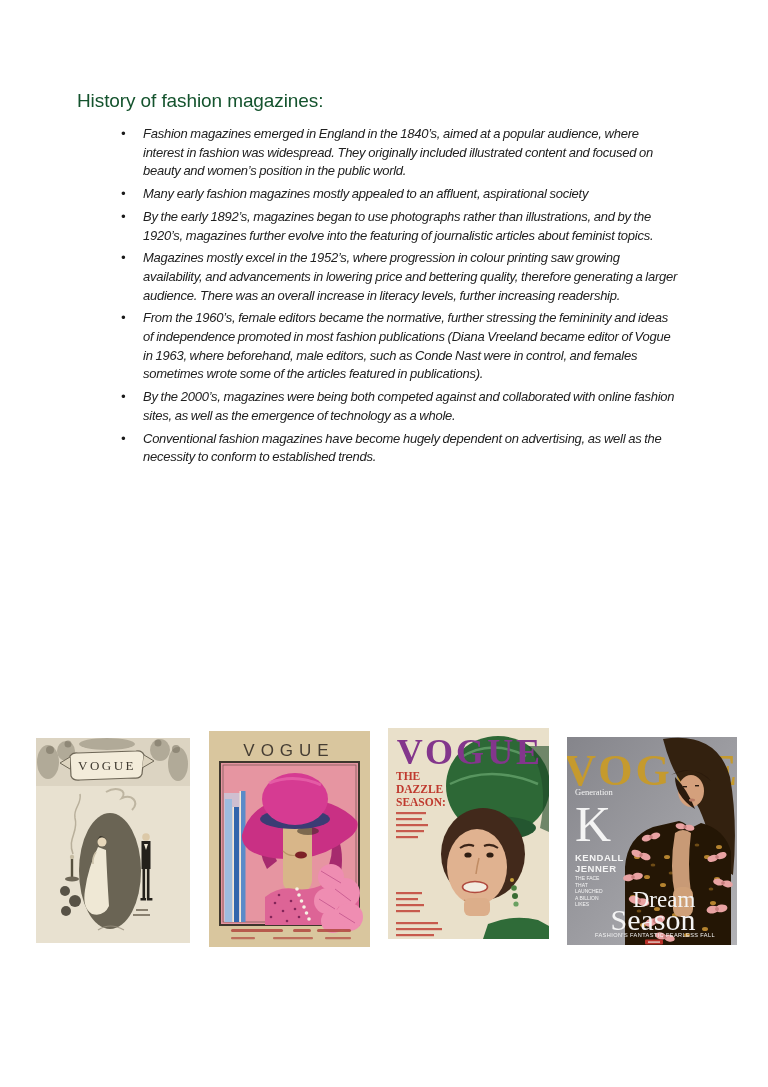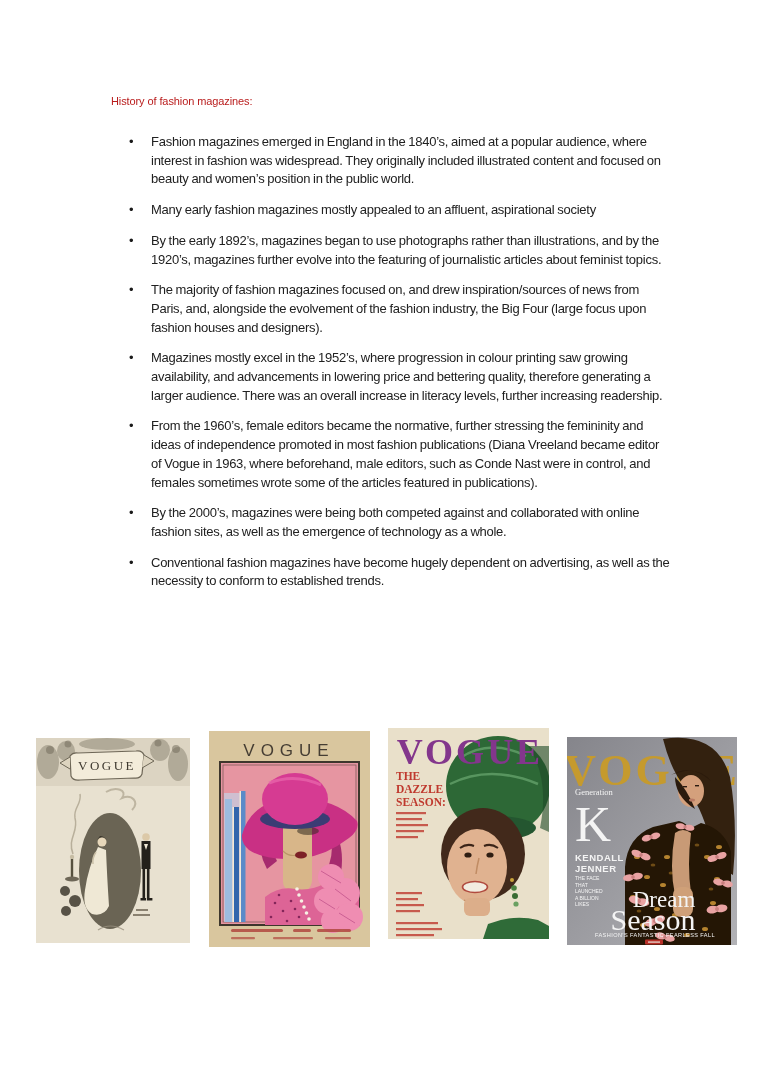--- a/index.html
+++ b/index.html
@@ -3,31 +3,31 @@
 <meta charset="utf-8">
 <style>
   html,body{margin:0;padding:0;background:#ffffff;}
   body{
     width:768px;height:1087px;position:relative;overflow:hidden;
     font-family:"Liberation Sans", sans-serif;
     -webkit-font-smoothing:antialiased;
   }
   .page{position:absolute;inset:0;background:#ffffff;}
   .doc-heading{
-    position:absolute;left:111px;top:93px;
-    font-size:11px;line-height:16px;color:#b91c1c;
+    position:absolute;left:77px;top:93px;
+    font-size:19px;line-height:16px;color:#14532d;
     letter-spacing:-0.1px;
   }
   ul.bullets{
     position:absolute;left:139px;top:121px;width:545px;
     margin:0;padding:0;list-style:none;
     font-size:13px;line-height:18.7px;color:#212121;
     letter-spacing:-0.25px;word-spacing:-0.5px;
   }
-  ul.bullets li{position:relative;margin:12px;padding:0;}
+  ul.bullets li{position:relative;margin:4px;padding:0;font-style:italic;}
   ul.bullets li::before{
     content:"\2022";
     position:absolute;left:-22px;top:0;
     font-size:13px;color:#1a1a1a;
   }
   .covers{position:absolute;left:0;top:0;width:768px;height:1087px;pointer-events:none;}
   .cover{position:absolute;border-radius:7px;}
   .cover svg{display:block;width:100%;height:100%;}
   .serif{font-family:"Liberation Serif", serif;}
   .sans{font-family:"Liberation Sans", sans-serif;}
@@ -36,21 +36,20 @@
 <body>
 
 <div class="page">
 
   <div class="doc-heading">History of fashion magazines:</div>
 
   <ul class="bullets">
     <li>Fashion magazines emerged in England in the 1840’s, aimed at a popular audience, where interest in fashion was widespread. They originally included illustrated content and focused on beauty and women’s position in the public world.</li>
     <li>Many early fashion magazines mostly appealed to an affluent, aspirational society</li>
     <li>By the early 1892’s, magazines began to use photographs rather than illustrations, and by the 1920’s, magazines further evolve into the featuring of journalistic articles about feminist topics.</li>
-    <li>The majority of fashion magazines focused on, and drew inspiration/sources of news from Paris, and, alongside the evolvement of the fashion industry, the Big Four (large focus upon fashion houses and designers).</li>
     <li>Magazines mostly excel in the 1952’s, where progression in colour printing saw growing availability, and advancements in lowering price and bettering quality, therefore generating a larger audience. There was an overall increase in literacy levels, further increasing readership.</li>
     <li>From the 1960’s, female editors became the normative, further stressing the femininity and ideas of independence promoted in most fashion publications (Diana Vreeland became editor of Vogue in 1963, where beforehand, male editors, such as Conde Nast were in control, and females sometimes wrote some of the articles featured in publications).</li>
     <li>By the 2000’s, magazines were being both competed against and collaborated with online fashion sites, as well as the emergence of technology as a whole.</li>
     <li>Conventional fashion magazines have become hugely dependent on advertising, as well as the necessity to conform to established trends.</li>
   </ul>
 
   <div class="covers">
 
     <figure class="cover" style="left:36px;top:738px;width:154px;height:205px;margin:0;">
       <svg viewBox="0 0 154 205">

